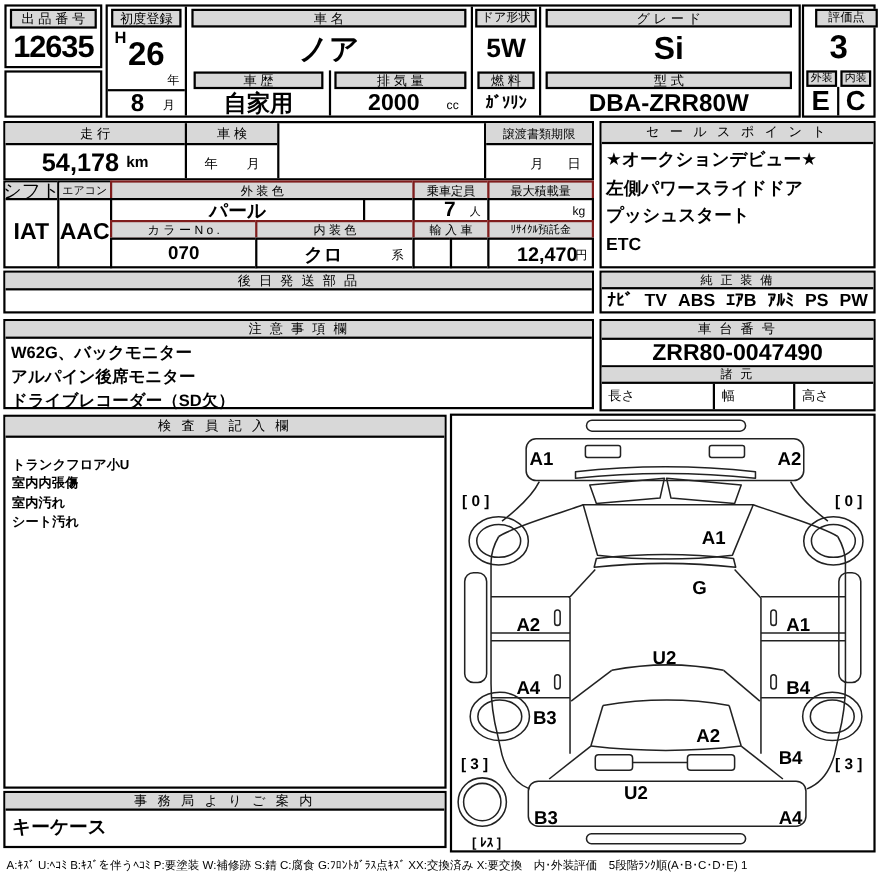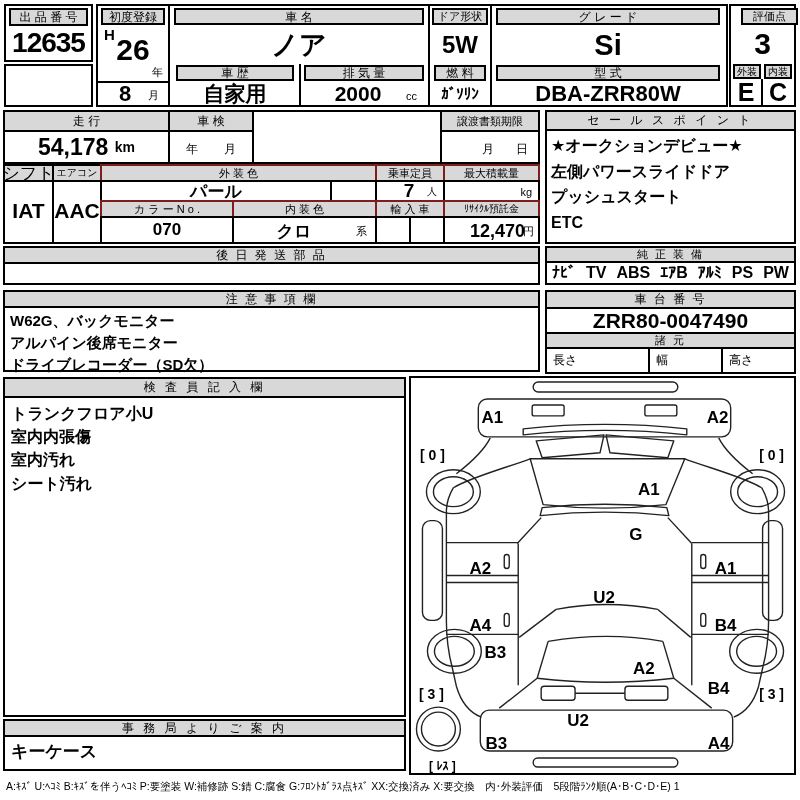--- a/index.html
+++ b/index.html
@@ -190,21 +190,21 @@
     <div class="hdrstrip" style="height:15px;font-size:11px;letter-spacing:2px">諸 元</div>
     <div style="display:flex;height:23px">
       <div style="flex:1.25;border-right:2px solid #000;font-size:12px;padding:3px 14px 0 6px">長さ</div>
       <div style="flex:1;border-right:2px solid #000;font-size:12px;padding:3px 0 0 6px">幅</div>
       <div style="flex:1;font-size:12px;padding:3px 0 0 6px">高さ</div>
     </div>
   </div>
 
   <div class="abs box" style="left:3px;top:377px;width:403px;height:340px">
     <div class="hdrstrip" style="height:19px;letter-spacing:3px">検 査 員 記 入 欄</div>
-    <div class="lines" style="font-size:16px;padding:4px 6px">
+    <div class="lines" style="font-size:12px;padding:16px 6px">
       <div>トランクフロア小U</div>
       <div>室内内張傷</div>
       <div>室内汚れ</div>
       <div>シート汚れ</div>
     </div>
   </div>
 
   <div class="abs box" style="left:3px;top:719px;width:403px;height:52px">
     <div class="hdrstrip" style="height:16px;letter-spacing:3px">事 務 局 よ り ご 案 内</div>
     <div class="lines" style="font-size:17px;padding:3px 6px">

